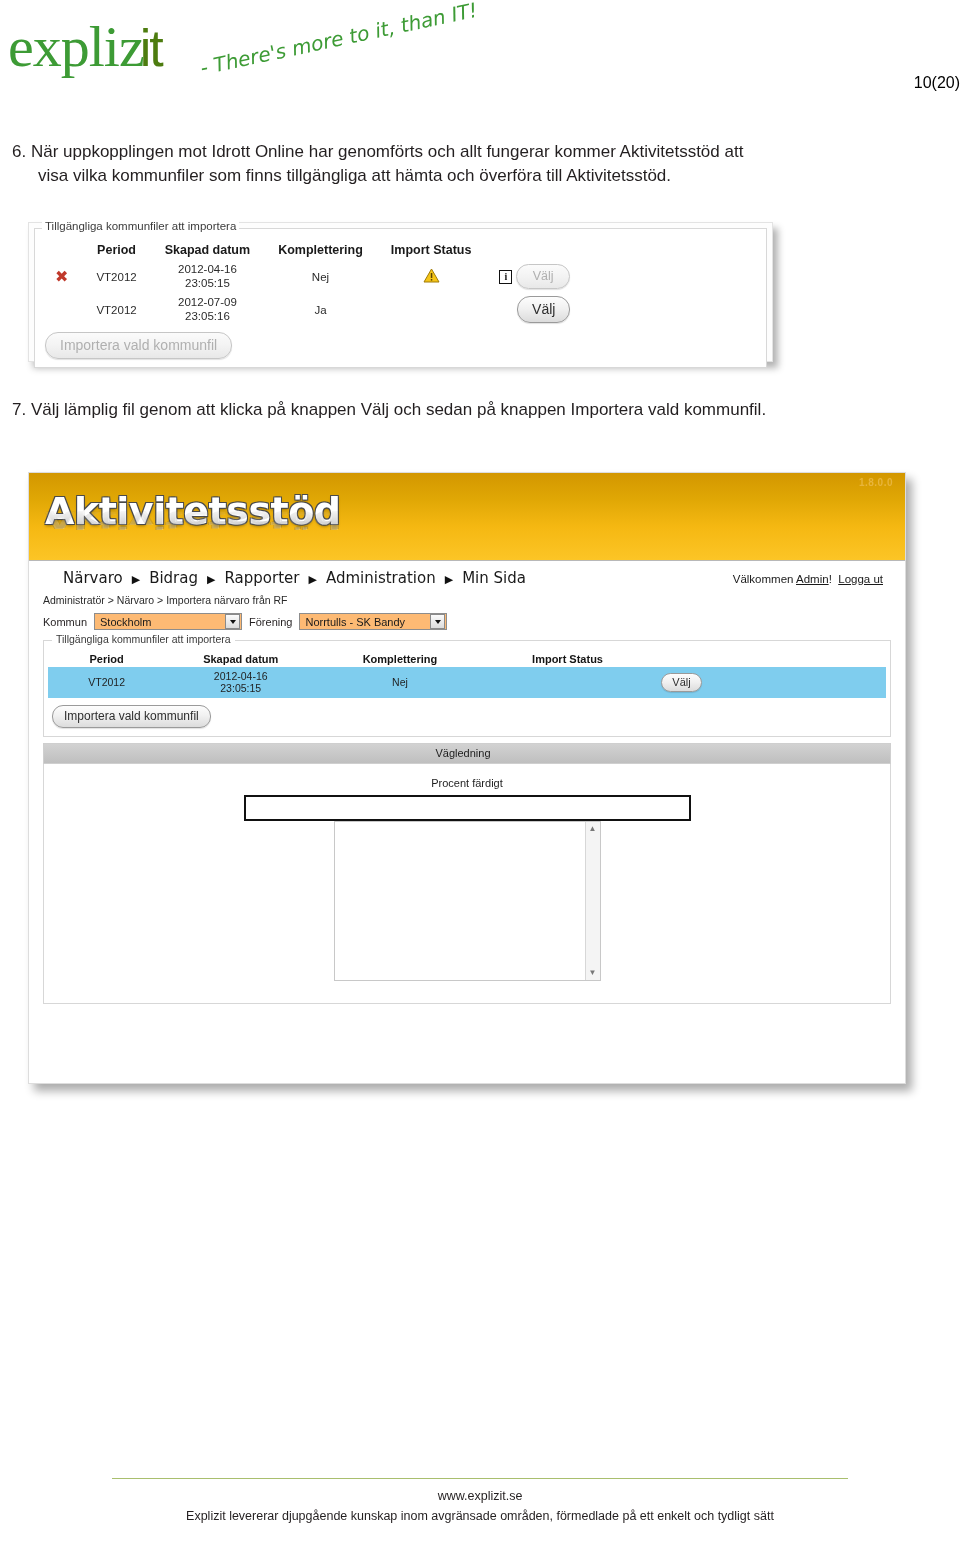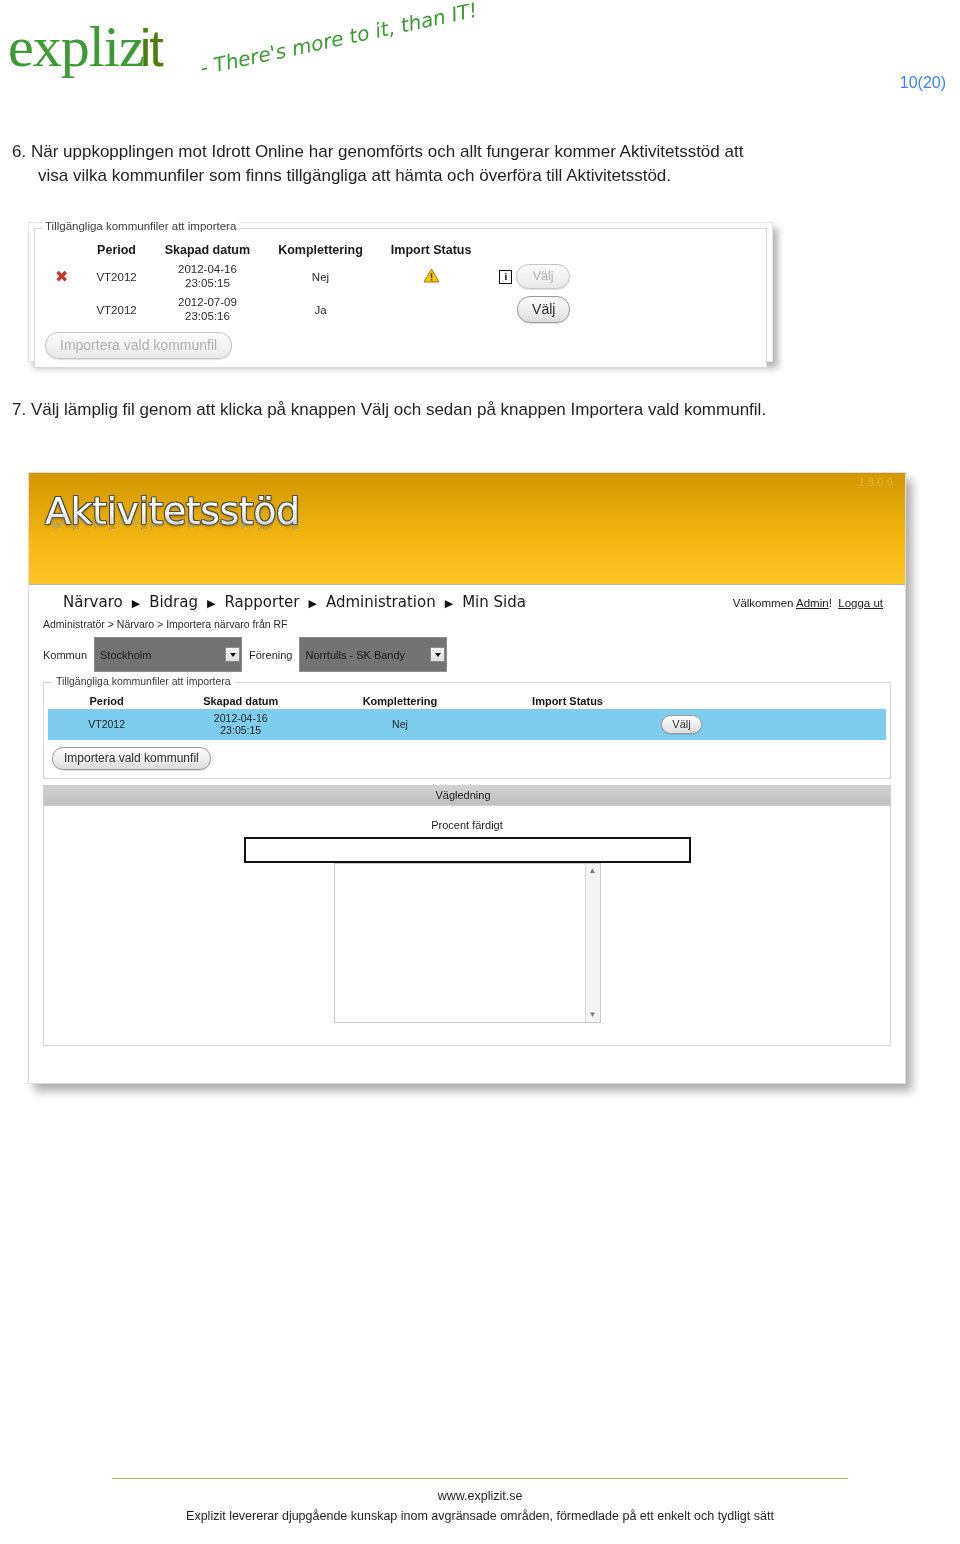--- a/index.html
+++ b/index.html
@@ -35,22 +35,22 @@
   .tagline {
     position: absolute; left: 203px; top: 56px;
     font-family: "DejaVu Sans", sans-serif;
     font-style: italic; font-size: 20px;
     color: #3d9b35;
     transform: rotate(-12deg);
     transform-origin: left bottom;
     white-space: nowrap;
   }
   .page-number {
-    position: absolute; right: 14px; top: 74px;
-    font-size: 16px; color: #3b82f6;
+    position: absolute; right: 0; top: 74px;
+    font-size: 16px; color: #000000;
   }
 
   
   .step {
     font-size: 17px; line-height: 1.42;
     color: #231f20;
     padding-left: 12px;
   }
   .step .num { display: inline; }
   .step-6 { position: absolute; left: 0; top: 140px; width: 900px; }
@@ -124,24 +124,25 @@
   
   .shot2 {
     position: absolute; left: 28px; top: 472px;
     width: 878px; height: 612px;
     background: #ffffff;
     border: 1px solid #dddddd;
     box-shadow: 6px 7px 9px rgba(0,0,0,0.33);
     overflow: hidden;
   }
   .app-banner {
-    height: 112px;
+    height: 88px;
     background: linear-gradient(to bottom, #d39700 0%, #e0a705 30%, #f5b812 62%, #fcc526 100%);
     position: relative;
     border-bottom: 1px solid #b8b8b8;
+    font-weight: bold;
   }
   .app-version {
     position: absolute; right: 12px; top: 4px;
     font-size: 10px; color: #e8b53c;
     letter-spacing: 0.5px;
   }
   .app-title-wrap { position: absolute; left: 16px; top: 18px; }
   .app-title {
     font-family: "DejaVu Sans", sans-serif;
     font-size: 38px; line-height: 40px; color: #ffffff;
@@ -187,22 +188,22 @@
     padding: 7px 14px 0 14px;
     white-space: nowrap;
   }
   .selector-row {
     display: flex; align-items: center; gap: 7px;
     padding: 7px 14px 0 14px;
     font-size: 11px;
   }
   .fake-select {
     display: inline-flex; align-items: center;
-    border: 1px solid #8d8d8d; background: #737373;
-    height: 35px; font-size: 11px; color: #1a1a1a;
+    border: 1px solid #8d8d8d; background: #fdba74;
+    height: 17px; font-size: 11px; color: #1a1a1a;
     padding: 0 0 0 5px; min-width: 148px;
     position: relative;
   }
   .fake-select .sel-val { flex: 1; white-space: nowrap; }
   .fake-select .arrow {
     width: 15px; height: 15px; margin: 0 1px 0 4px;
     border: 1px solid #8a8a8a;
     background: linear-gradient(to bottom,#fbfbfb,#dcdcdc);
     display: flex; align-items: center; justify-content: center;
   }

